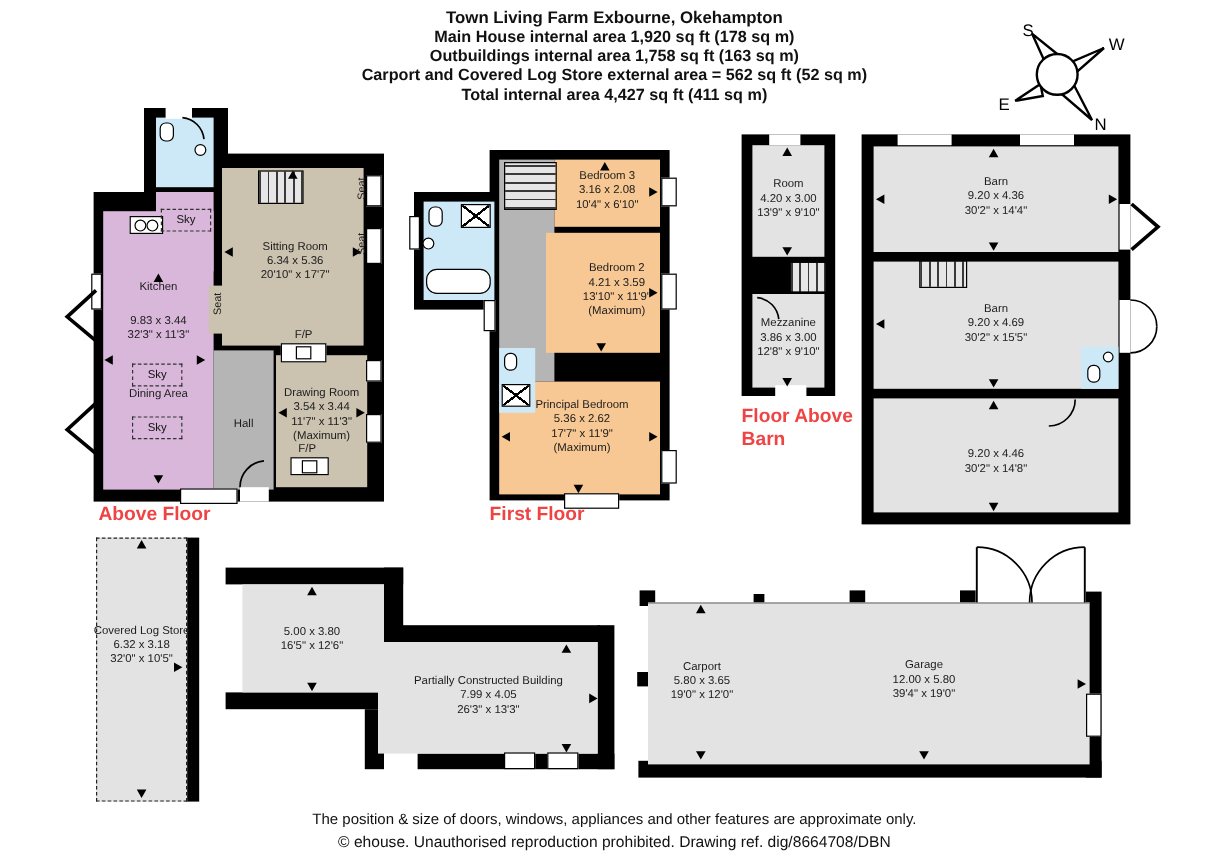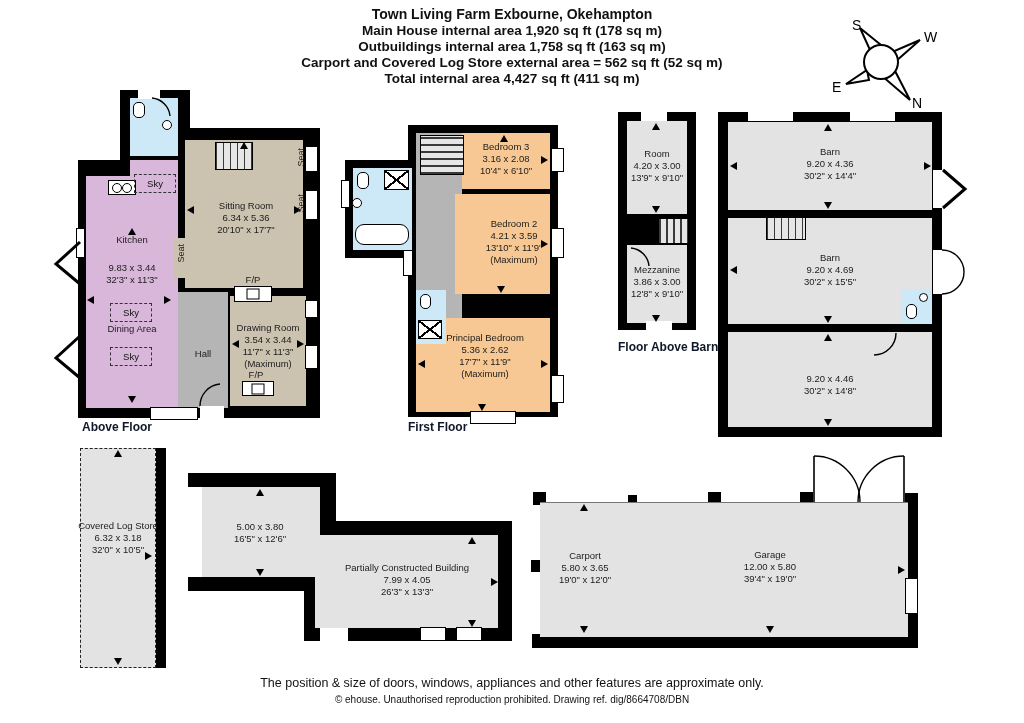--- a/index.html
+++ b/index.html
@@ -6,21 +6,21 @@
   #page{position:relative;width:1024px;height:723px;background:#fff;overflow:hidden;
         font-family:"Liberation Sans",sans-serif;color:#111;}
   .wall{position:absolute;background:#000;z-index:1;}
   .room{position:absolute;z-index:2;}
   .rlabel{position:absolute;z-index:10;text-align:center;font-size:9.5px;line-height:1.25;color:#1c1c1c;
           display:flex;flex-direction:column;align-items:center;}
   .rlabel .nm{white-space:nowrap;}
   .hdr{position:absolute;left:0;right:0;top:6px;text-align:center;font-weight:bold;z-index:20;}
   .hdr .t1{font-size:14px;line-height:17px;}
   .hdr .t2{font-size:13.5px;line-height:16px;}
-  .floorlabel{position:absolute;font-weight:bold;font-size:12px;z-index:12;color:#0f172a;}
+  .floorlabel{position:absolute;font-weight:bold;font-size:16px;z-index:12;color:#ef4444;}
   .skybox{position:absolute;z-index:11;border:1.5px dashed #333;font-size:9.5px;display:flex;
           align-items:center;justify-content:center;background:transparent;color:#111;}
   .vlabel{position:absolute;z-index:11;writing-mode:vertical-rl;transform:rotate(180deg);
           font-size:9px;color:#1c1c1c;}
   .win{position:absolute;background:#fff;border:1px solid #000;z-index:4;box-sizing:border-box;}
   .fix{position:absolute;background:#fff;border:1.2px solid #000;z-index:6;box-sizing:border-box;}
   .round{border-radius:5px;}
   .circ{border-radius:50%;}
   .xbox{background:
     linear-gradient(to top right,transparent calc(50% - 1px),#000 calc(50% - 1px) calc(50% + 1px),transparent calc(50% + 1px)),
@@ -344,15 +344,15 @@
   <div class="tk tkd" style="left:256px;top:569px"></div>
   <div class="tk tku" style="left:468px;top:537px"></div>
   <div class="tk tkr" style="left:491px;top:578px"></div>
   <div class="tk tkd" style="left:468px;top:620px"></div>
   <div class="tk tku" style="left:580px;top:504px"></div>
   <div class="tk tkd" style="left:580px;top:626px"></div>
   <div class="tk tkd" style="left:766px;top:626px"></div>
   <div class="tk tkr" style="left:898px;top:566px"></div>
 
   <div class="ftr" style="top:676px;font-size:12.5px">The position &amp; size of doors, windows, appliances and other features are approximate only.</div>
-  <div class="ftr" style="top:694px;font-size:10px">© ehouse. Unauthorised reproduction prohibited. Drawing ref. dig/8664708/DBN</div>
+  <div class="ftr" style="top:694px;font-size:13px">© ehouse. Unauthorised reproduction prohibited. Drawing ref. dig/8664708/DBN</div>
 
 </div>
 
 </body></html>

